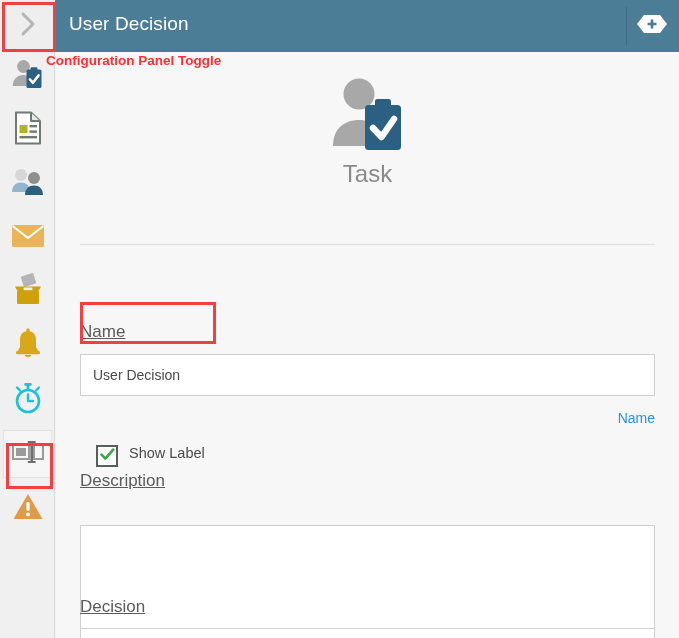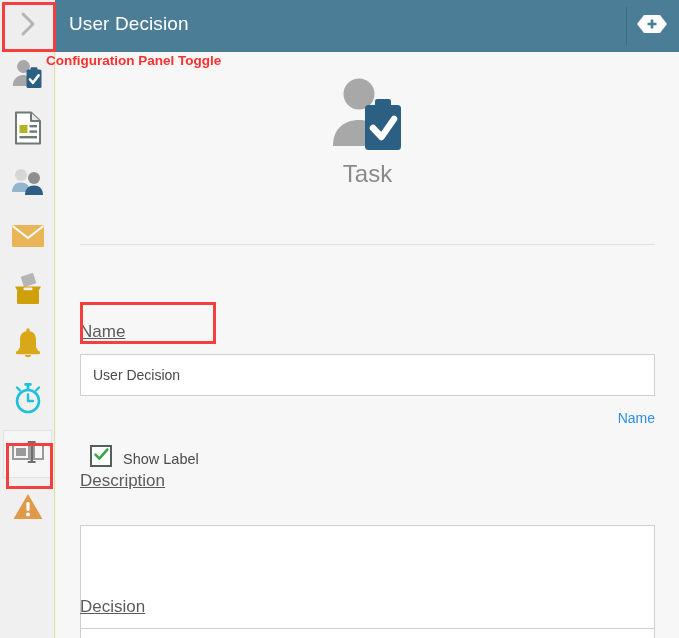--- a/index.html
+++ b/index.html
@@ -211,24 +211,24 @@
     position: absolute;
     right: 24px;
     top: 358px;
     font-size: 14px;
     color: #2f8fe5;
     cursor: pointer;
     text-decoration: none;
   }
   .checkbox-row {
     position: absolute;
-    left: 34px;
+    left: 40px;
     top: 393px;
     display: flex;
-    align-items: flex-end;
+    align-items: flex-start;
     cursor: pointer;
   }
   .checkbox-box {
     width: 22px;
     height: 22px;
     background: #ffffff;
     border: 2px solid #555f5c;
     box-sizing: border-box;
     display: flex;
     align-items: center;

